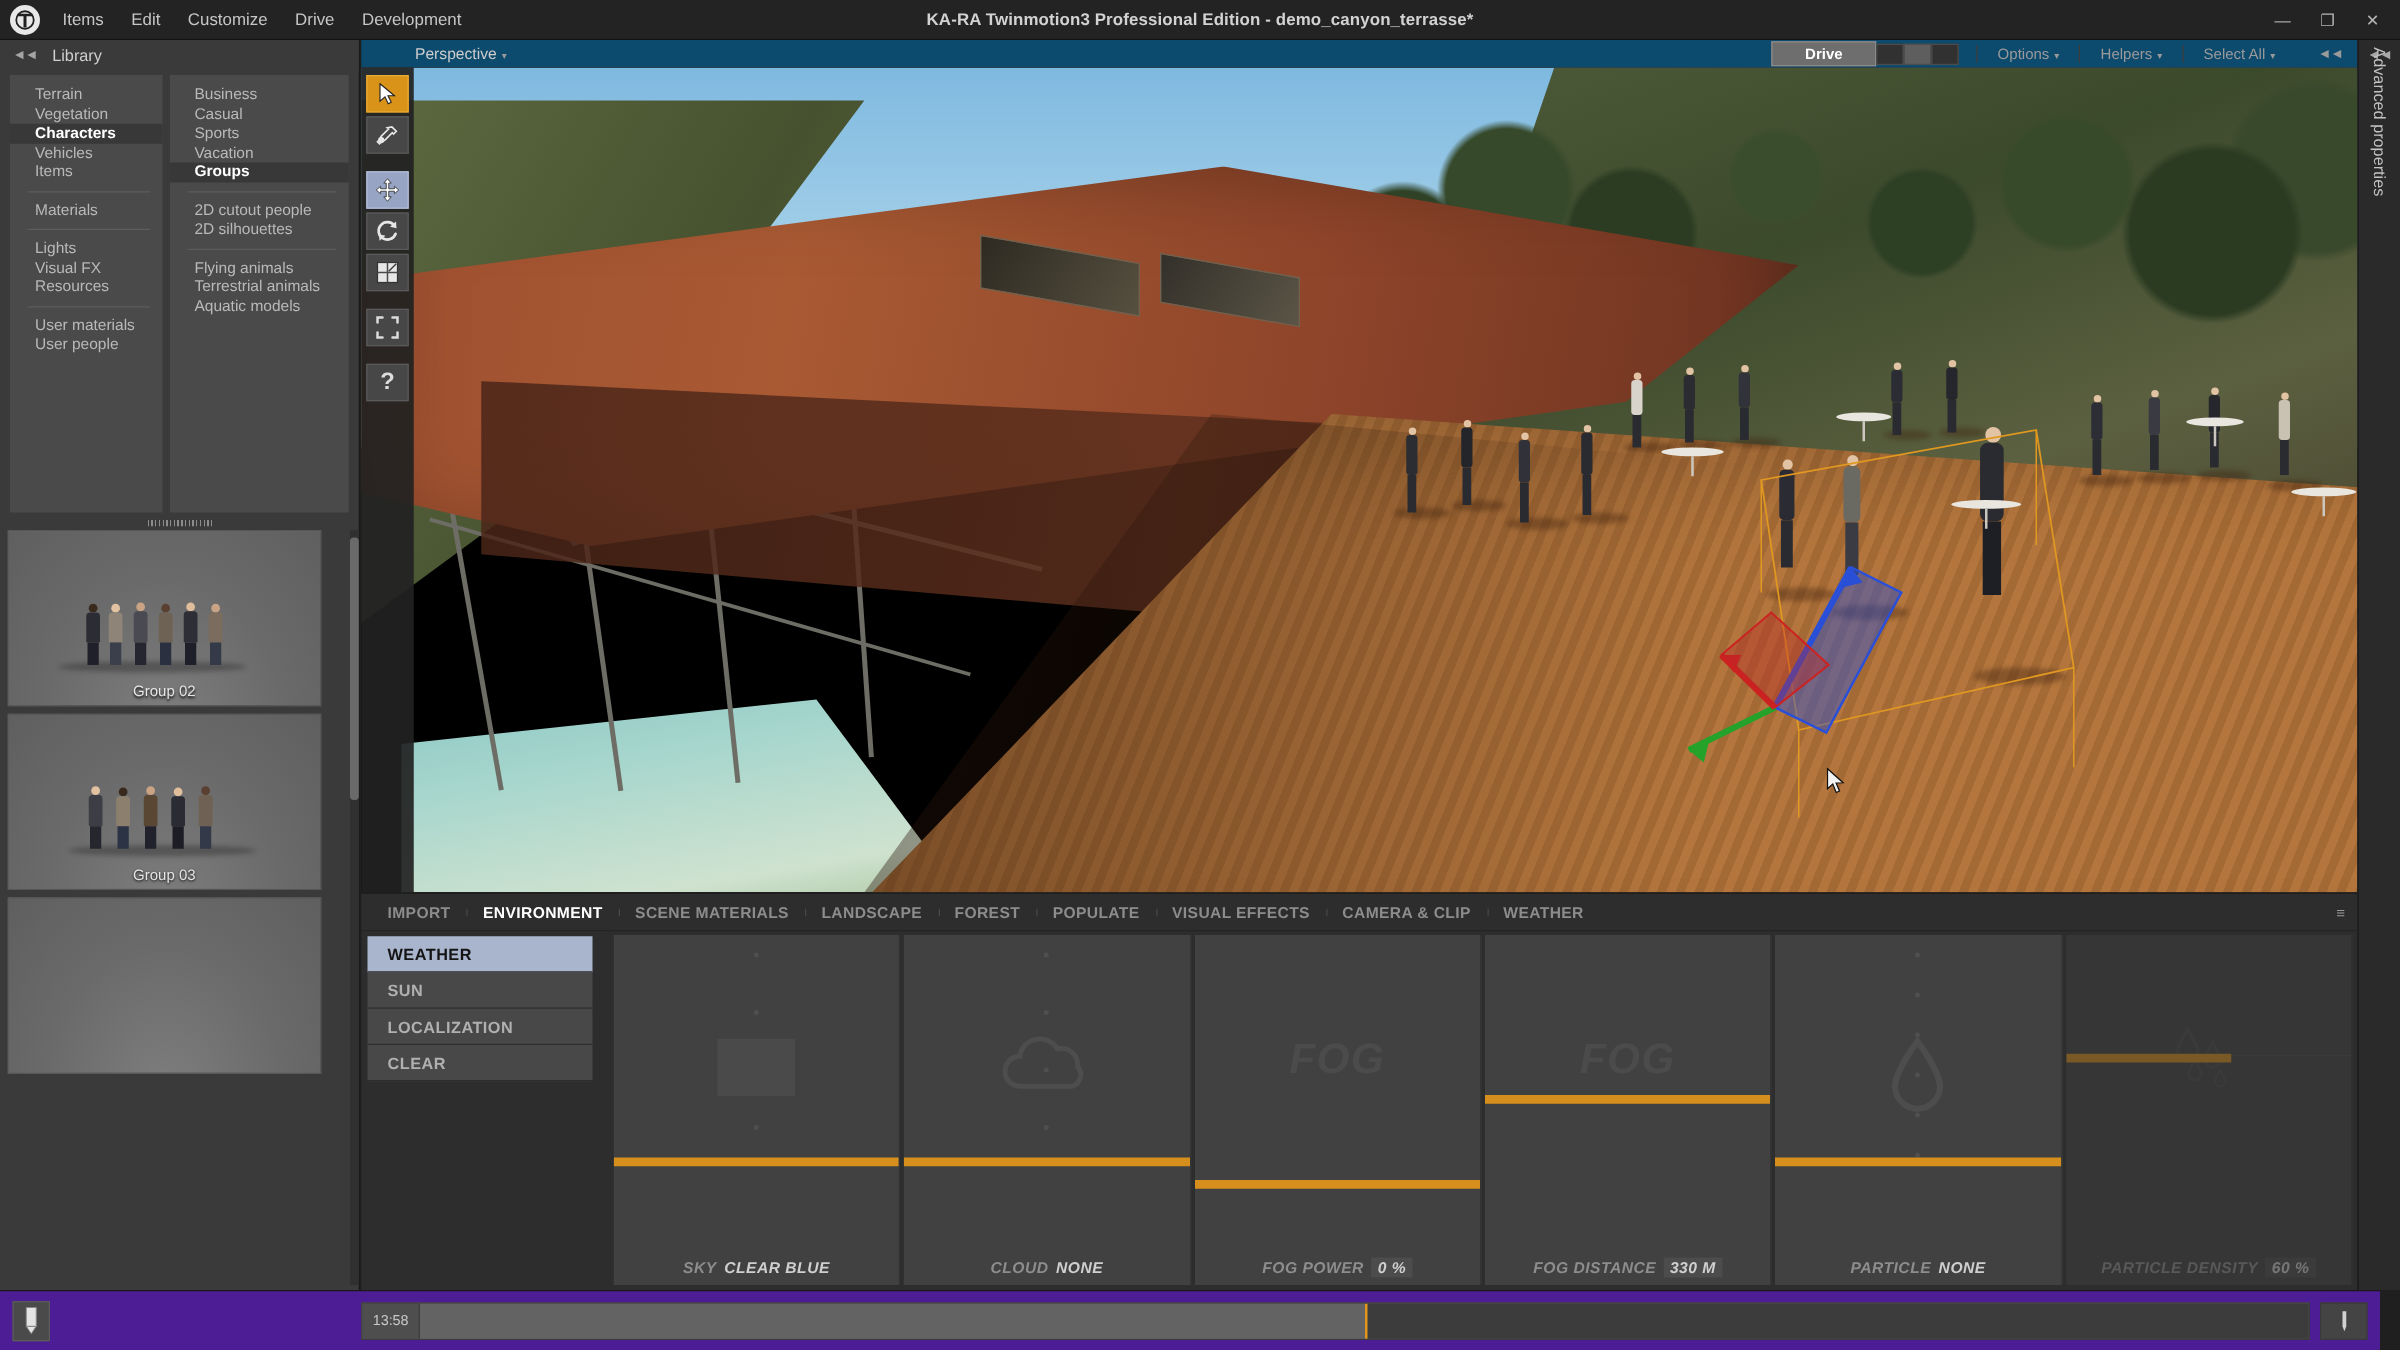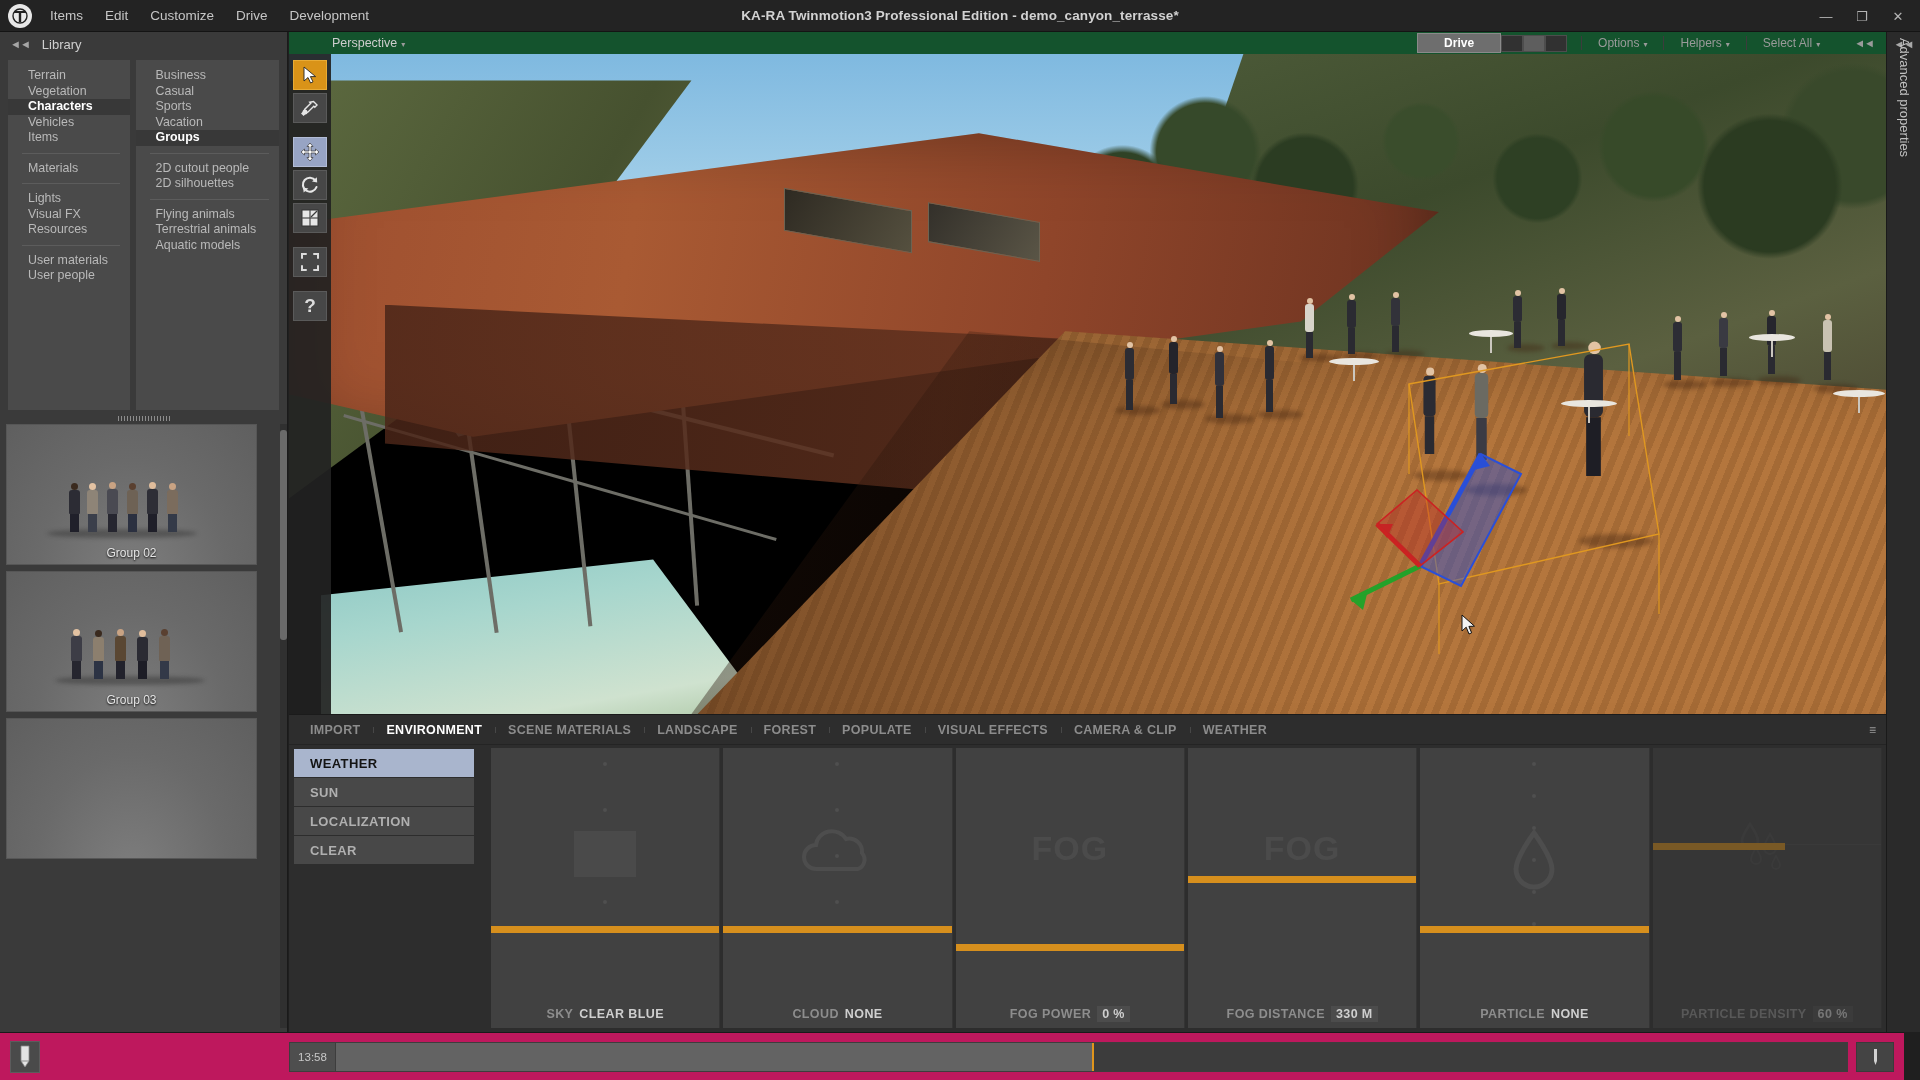--- a/index.html
+++ b/index.html
@@ -100,21 +100,21 @@
     background: rgba(20,20,20,.33); filter: blur(2px);
   }
   .thumb-scroll {
     position: absolute; right: 0px; top: 392px; bottom: 4px; width: 7px; background: #303030;
   }
   .thumb-scroll .knob { position: absolute; top: 6px; width: 7px; height: 210px; background: #6a6a6a; border-radius: 3px; }
 
   
   .viewstrip {
     position: absolute; left: 289px; top: 32px; right: 34px; height: 22px;
-    background: #14532d; display: flex; align-items: center;
+    background: #0c4a6e; display: flex; align-items: center;
   }
   .persp { color: #cdcdcd; font-size: 12.5px; margin-left: 43px; }
   .persp .caret { font-size: 8px; margin-left: 4px; color: #9a9a9a; }
   .viewstrip-right {
     position: absolute; right: 0; top: 0; height: 22px; display: flex; align-items: center; gap: 0;
   }
   .drive-wrap { display: flex; align-items: center; margin-right: 14px; }
   .drive-btn {
     background: #6e6e6e; color: #fff; font-size: 12px; font-weight: bold;
     padding: 2px 26px; border: 1px solid #8a8a8a;
@@ -239,21 +239,21 @@
 
   .dock-body { position: absolute; left: 0; right: 0; top: 30px; bottom: 0; display: flex; }
   .subnav { width: 190px; padding: 4px 5px 0 5px; }
   .snav {
     height: 29px; line-height: 29px; padding-left: 16px;
     color: #b0b0b0; font-size: 13px; font-weight: bold; letter-spacing: .4px;
     background: #484848; border-bottom: 1px solid #2d2d2d; cursor: default;
   }
   .snav.active { background: #a9b5cd; color: #141414; }
 
-  .cards { flex: 1; display: flex; padding: 3px 4px 4px 12px; gap: 3px; }
+  .cards { flex: 1; display: flex; padding: 3px 4px 4px 12px; gap: 3px; font-style: italic; }
   .card {
     flex: 1; background: #414141; position: relative; overflow: hidden;
     border-right: 1px solid #343434;
   }
   .card.dim { opacity: .45; }
   .card .dots { position:absolute; left:0; right:0; top: 0; bottom: 40px; }
   .card .dot {
     position: absolute; left: 50%; transform: translateX(-50%);
     width: 4px; height: 4px; border-radius: 50%; background: #4f4f4f;
   }
@@ -280,21 +280,21 @@
     background: #2a2a2a; border-left: 1px solid #1a1a1a;
   }
   .rightbar .rcol { color: #a8a8a8; font-size: 11px; text-align: center; padding-top: 6px; letter-spacing: -1px; }
   .rightbar .rlabel {
     position: absolute; top: 58px; left: 50%; transform: translateX(-50%) rotate(90deg);
     transform-origin: center; white-space: nowrap; color: #c2c2c2; font-size: 13px;
   }
 
   
   .bottombar {
-    position: absolute; left: 0; right: 16px; bottom: 0; height: 48px; background: #be185d;
+    position: absolute; left: 0; right: 16px; bottom: 0; height: 48px; background: #4c1d95;
     border-top: 1px solid #1a1a1a;
   }
   .penbtn {
     position: absolute; left: 10px; top: 8px; width: 30px; height: 32px;
     background: #4a4a4a; border: 1px solid #5c5c5c;
     display: flex; align-items: center; justify-content: center;
   }
   .timeline {
     position: absolute; left: 289px; right: 56px; top: 9px; height: 30px;
     background: #5a5a5a; border: 1px solid #3d3d3d; display: flex; align-items: center;

